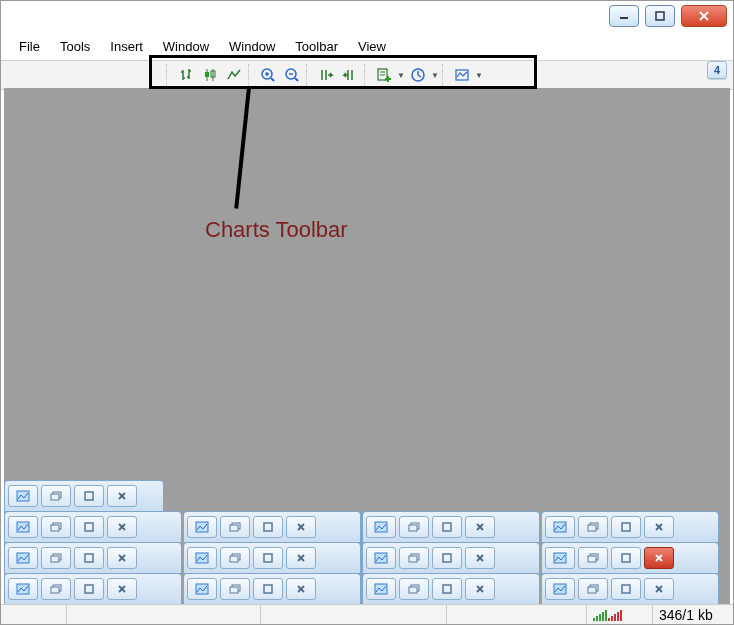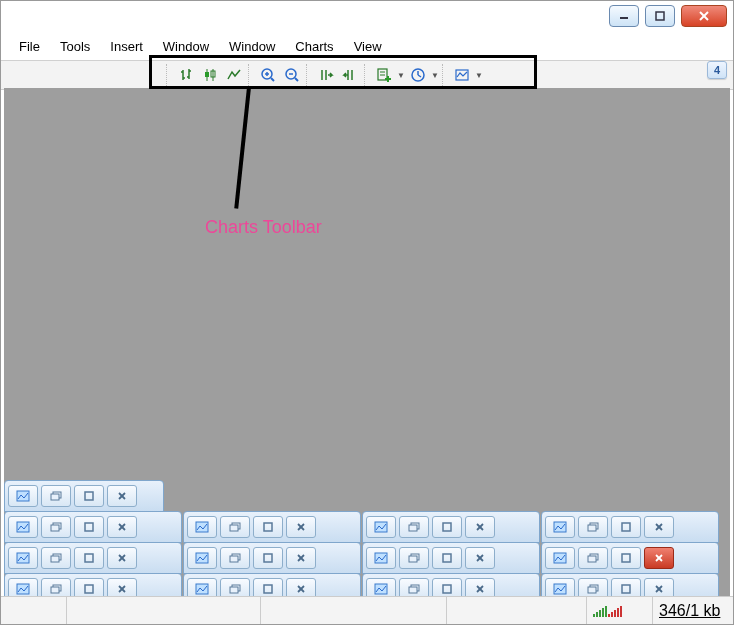--- a/index.html
+++ b/index.html
@@ -113,22 +113,22 @@
   width:4px;
   height:122px;
   background:#000;
   transform-origin:top left;
   transform:rotate(6deg);
 }
 .ann-label {
   position:absolute;
   top:216px;
   left:204px;
-  font-size:18px;
-  color:#ec4899;
+  font-size:22px;
+  color:#7f1d1d;
 }
 .workspace {
   position:absolute;
   top:87px;
   left:3px;
   right:3px;
   bottom:20px;
   background:#9e9e9e;
 }
 .badge-box {
@@ -191,27 +191,26 @@
 .mini-btn.close-red {
   background:linear-gradient(#f08070,#c93a24);
   border-color:#9a2a18;
   color:#fff;
 }
 .statusbar {
   position:absolute;
   bottom:0;
   left:0;
   right:0;
-  height:28px;
+  height:20px;
   background:#f4f4f4;
   border-top:1px solid #ccc;
   display:flex;
   align-items:center;
-  font-size:16px;
-  text-decoration:underline;
+  font-size:14px;
 }
 .status-cell {
   border-right:1px solid #ccc;
   height:100%;
   display:flex;
   align-items:center;
   padding:0 6px;
 }
 .conn-bars {
   display:flex;
@@ -246,21 +245,21 @@
       </svg>
   </div>
 </div>
 
 <div class="menubar">
   <div class="menuitem">File</div>
   <div class="menuitem">Tools</div>
   <div class="menuitem">Insert</div>
   <div class="menuitem">Window</div>
   <div class="menuitem">Window</div>
-  <div class="menuitem">Charts</div>
+  <div class="menuitem">Toolbar</div>
   <div class="menuitem">View</div>
 </div>
 
 <div class="toolbar-row">
   <div class="spacer-grip"></div>
   <div class="charts-toolbar">
     <div class="tb-sep"></div>
 
     <div class="tb-btn">
       <svg width="16" height="16">

